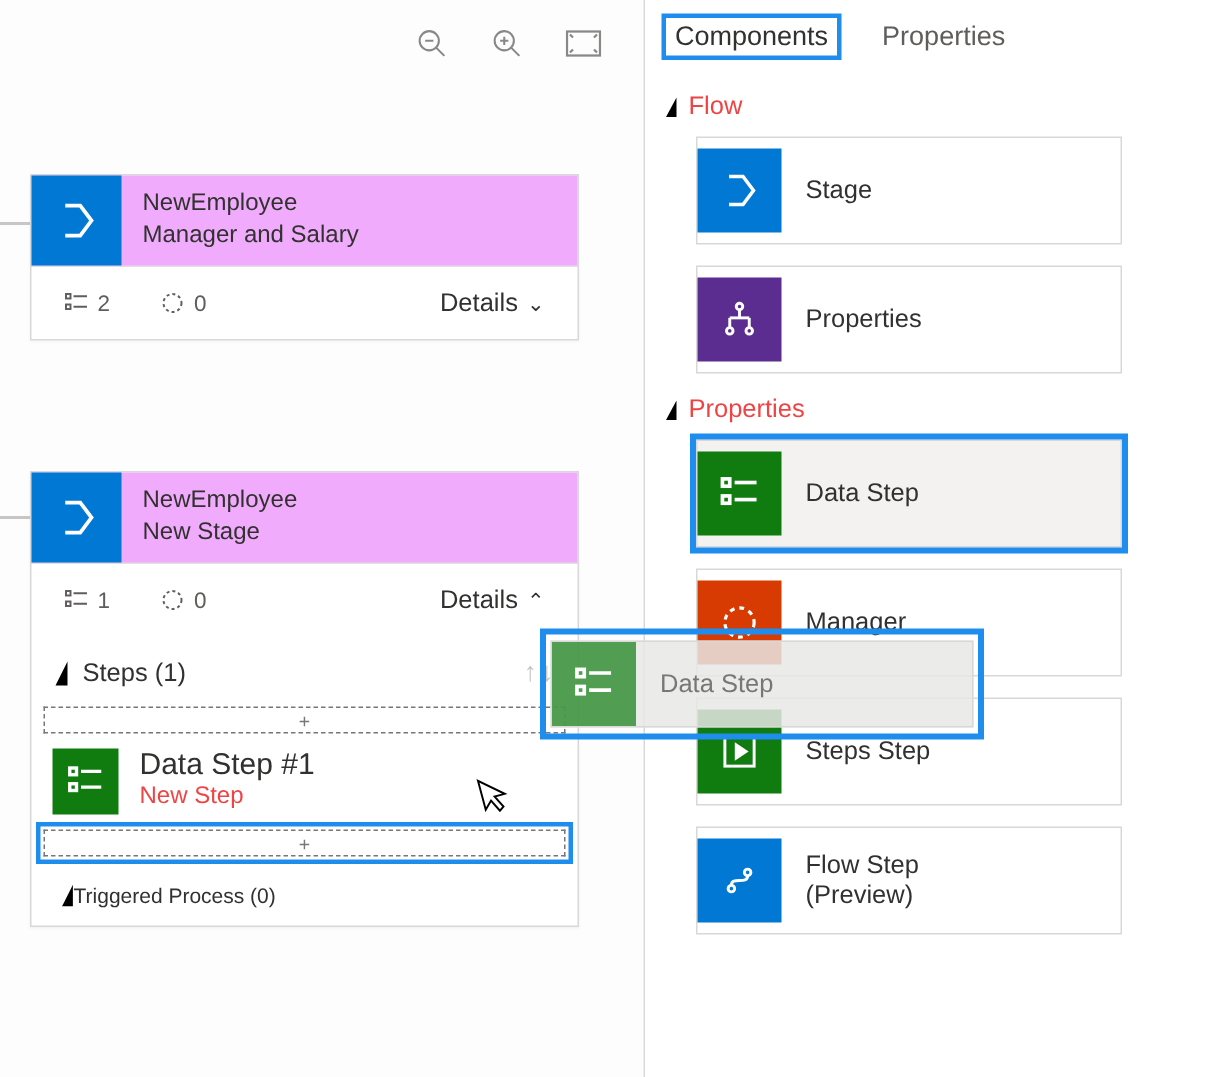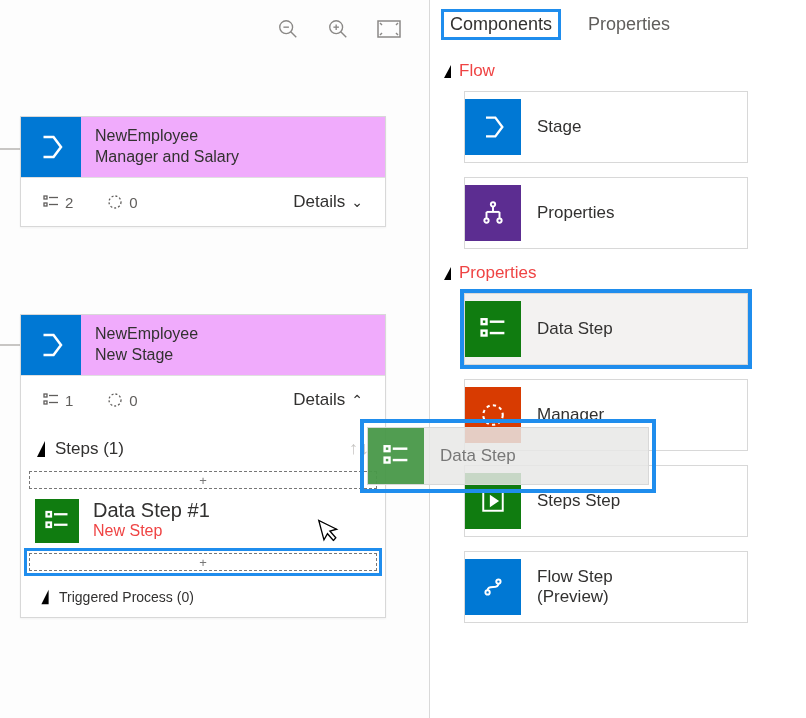--- a/index.html
+++ b/index.html
@@ -125,21 +125,21 @@
   .step-icon {
     width: 44px; height: 44px;
     background: #107c10;
     display:flex; align-items:center; justify-content:center;
     flex-shrink:0;
   }
   .step-texts { display:flex; flex-direction:column; }
   .step-title { font-size: 20px; }
   .step-sub { font-size: 16px; color:#ef4444; }
   .trig-row {
-    display:flex; align-items:center; gap:10px; padding: 8px 6px 0 12px;
+    display:flex; align-items:center; padding: 8px 6px 0 12px;
     color:#323130;
   }
   
   .panel {
     position:absolute;
     left: 430px;
     top:0;
     width: 376px;
     height:718px;
     background:#fff;

